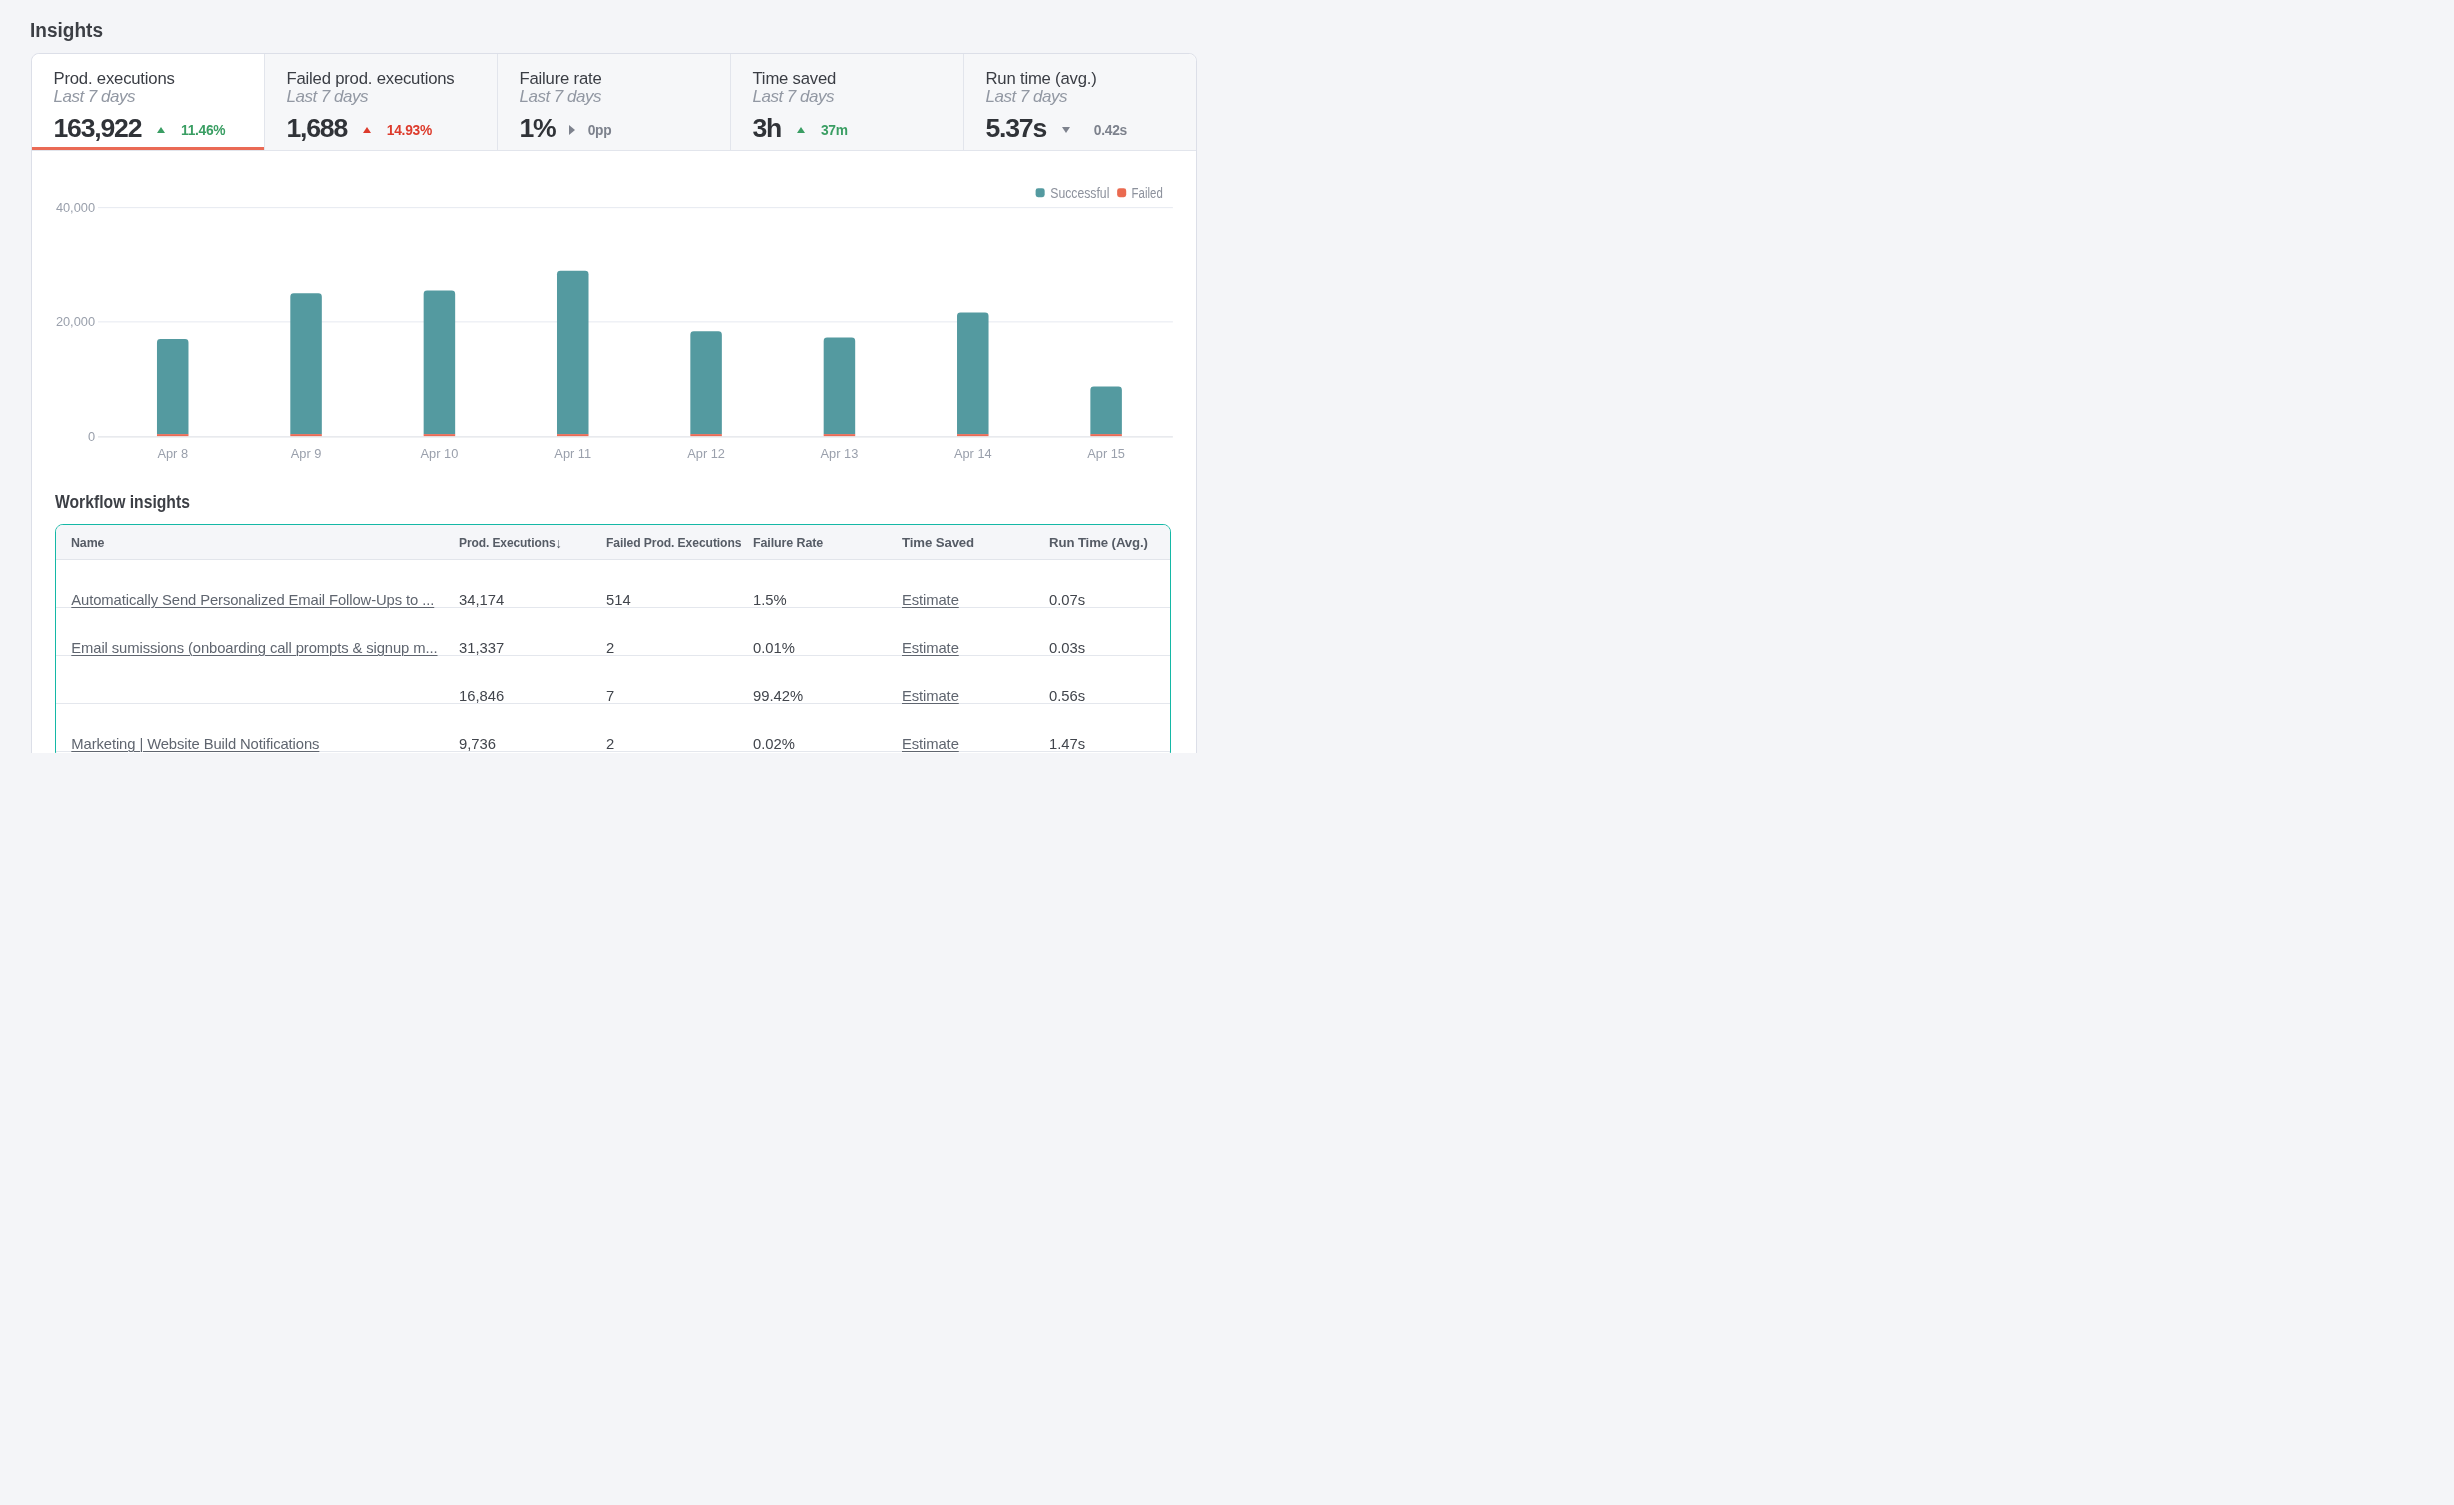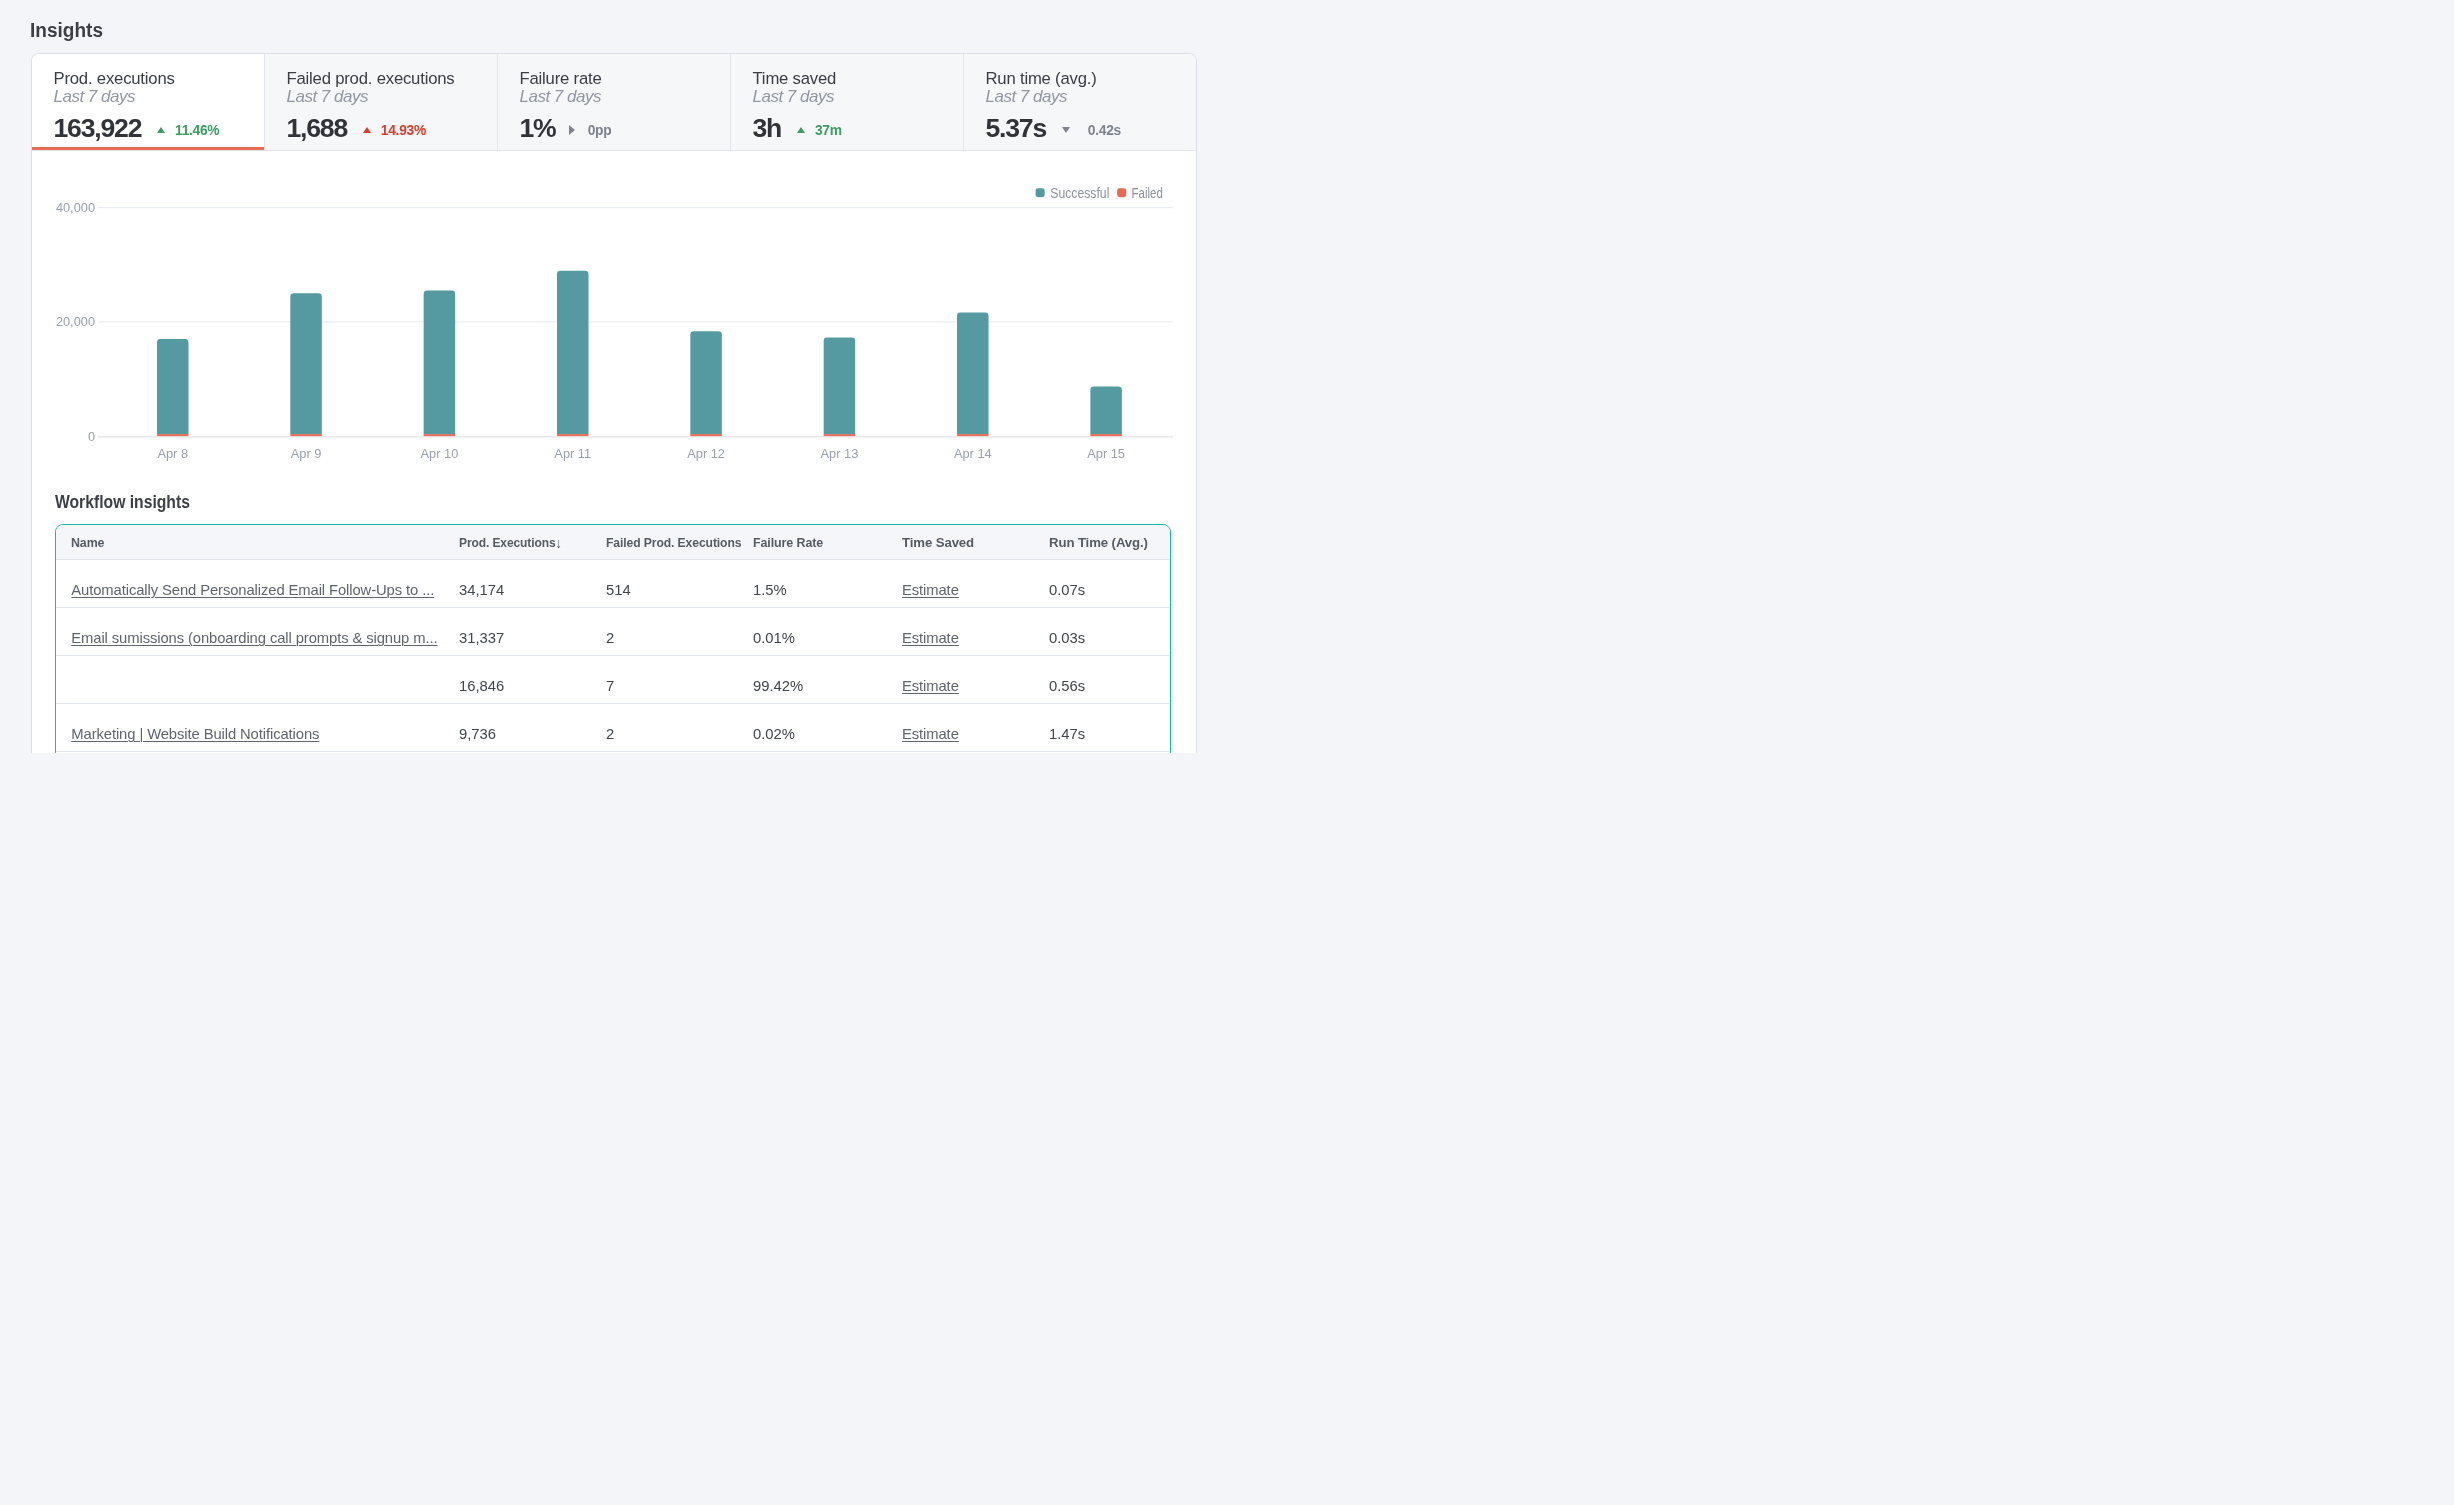--- a/index.html
+++ b/index.html
@@ -29,21 +29,21 @@
 .card.sel { background:#fff; }
 .card.sel .redbar {
   position:absolute; left:0; right:0; bottom:0; height:3px; background:#ea6a55;
 }
 .card:first-child { border-radius:7.9px 0 0 0; }
 .card:last-child { border-radius:0 7.9px 0 0; }
 .ct { font-size:16.7px; color:#3a3d44; line-height:19.7px; letter-spacing:-0.2px; }
 .cs { font-size:17px; color:#9298a3; line-height:17.7px; margin-top:-0.7px; letter-spacing:-0.5px;font-style:italic; }
 .cv { position:absolute; left:22px; top:61px; font-size:26.6px; font-weight:700; color:#303338; line-height:27.6px; letter-spacing:-1.2px; display:flex; align-items:center; }
 .delta { display:inline-flex; align-items:center; margin-left:15.8px; font-size:13.8px; font-weight:700; position:relative; top:1.7px; letter-spacing:0; }
-.delta .txt { margin-left:10px; letter-spacing:-0.3px; }
+.delta .txt { margin-left:16px; letter-spacing:-0.3px; }
 .green { color:#3a9e63; }
 .red { color:#dd3b2c; }
 .gray { color:#7d828d;gap:8px; }
 .tri-up { width:0; height:0; border-left:4.9px solid transparent; border-right:4.9px solid transparent; border-bottom:6.4px solid currentColor; display:inline-block; }
 .tri-down { width:0; height:0; border-left:4.9px solid transparent; border-right:4.9px solid transparent; border-top:6.4px solid currentColor; display:inline-block; }
 .tri-right { width:0; height:0; border-top:5.4px solid transparent; border-bottom:5.4px solid transparent; border-left:6.2px solid currentColor; display:inline-block; }
 .h2 {
   position:absolute; left:55px; top:493px;
   font-size:18.7px; font-weight:700; color:#3c3f45; line-height:18.7px; transform:scaleX(0.84); transform-origin:0 50%;
 }
@@ -55,21 +55,21 @@
 }
 .thead {
   height:35px; background:#f5f6f9; border-bottom:1px solid #e2e5eb;
   position:relative;
 }
 .thead span {
   position:absolute; top:0; line-height:34px;
   font-size:13.2px; font-weight:700; color:#565c66; margin-top:0.9px; letter-spacing:-0.1px;
 }
 .trow { height:48px; border-bottom:1px solid #e4e7ed; position:relative; }
-.trow span { position:absolute; top:6px; line-height:48px; font-size:14.8px; color:#41454c; white-space:nowrap; }
+.trow span { position:absolute; top:16px; line-height:48px; font-size:14.8px; color:#41454c; white-space:nowrap; }
 .trow a { color:#5f656f; text-decoration:underline; text-underline-offset:2px; text-decoration-thickness:1px; letter-spacing:-0.1px; }
 .c1 { left:15.3px; }
 .c2 { left:403px; }
 .c3 { left:550px; }
 .c4 { left:697px; }
 .c5 { left:846px; }
 .c6 { left:993px; }
 .arrow { font-weight:400; position:relative; top:-0.5px; }
 svg text { font-family:"Liberation Sans", sans-serif; }
 </style>

